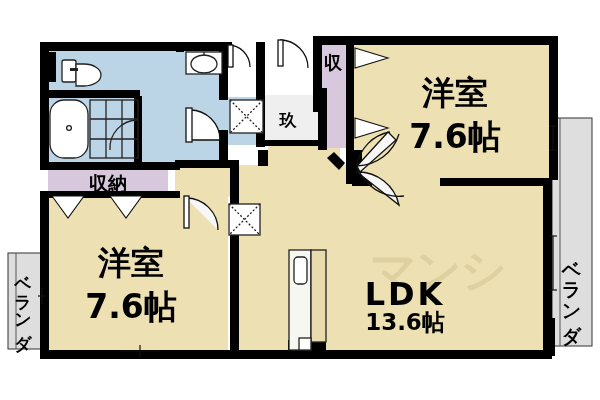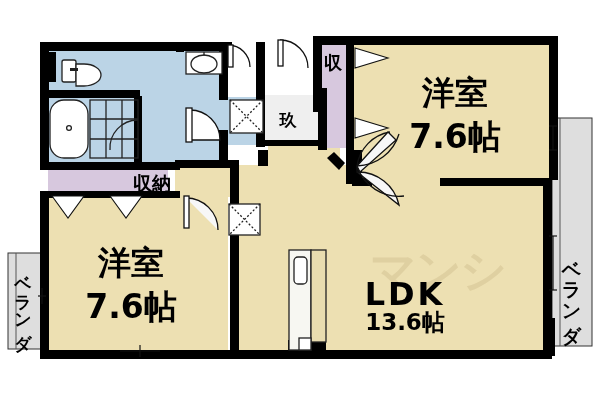--- a/index.html
+++ b/index.html
@@ -242,19 +242,19 @@
 
   <div class="lbl" style="left:455px;top:92px;font-size:33px;transform:translate(-50%,-50%);">洋室</div>
   <div class="lbl" style="left:455px;top:136px;font-size:33px;transform:translate(-50%,-50%);">7.6帖</div>
 
   <div class="lbl" style="left:131px;top:262px;font-size:33px;transform:translate(-50%,-50%);">洋室</div>
   <div class="lbl" style="left:131px;top:306px;font-size:33px;transform:translate(-50%,-50%);">7.6帖</div>
 
   <div class="lbl" style="left:405px;top:294px;font-size:32px;transform:translate(-50%,-50%);letter-spacing:3px;">LDK</div>
   <div class="lbl" style="left:405px;top:322px;font-size:23px;transform:translate(-50%,-50%);">13.6帖</div>
 
-  <div class="lbl" style="left:108px;top:183px;font-size:19px;transform:translate(-50%,-50%);margin-left:44px;">収納</div>
+  <div class="lbl" style="left:108px;top:183px;font-size:19px;transform:translate(-50%,-50%);">収納</div>
   <div class="lbl" style="left:333px;top:63px;font-size:18px;transform:translate(-50%,-50%);">収</div>
   <div class="lbl" style="left:288px;top:120px;font-size:17px;transform:translate(-50%,-50%);">玖</div>
 
   <div class="lbl vert" style="left:572px;top:290px;font-size:19px;transform:translate(-50%,-50%);">ベランダ</div>
   <div class="lbl vert" style="left:23px;top:302px;font-size:17px;transform:translate(-50%,-50%);">ベランダ</div>
 </div>
 
 </body></html>

